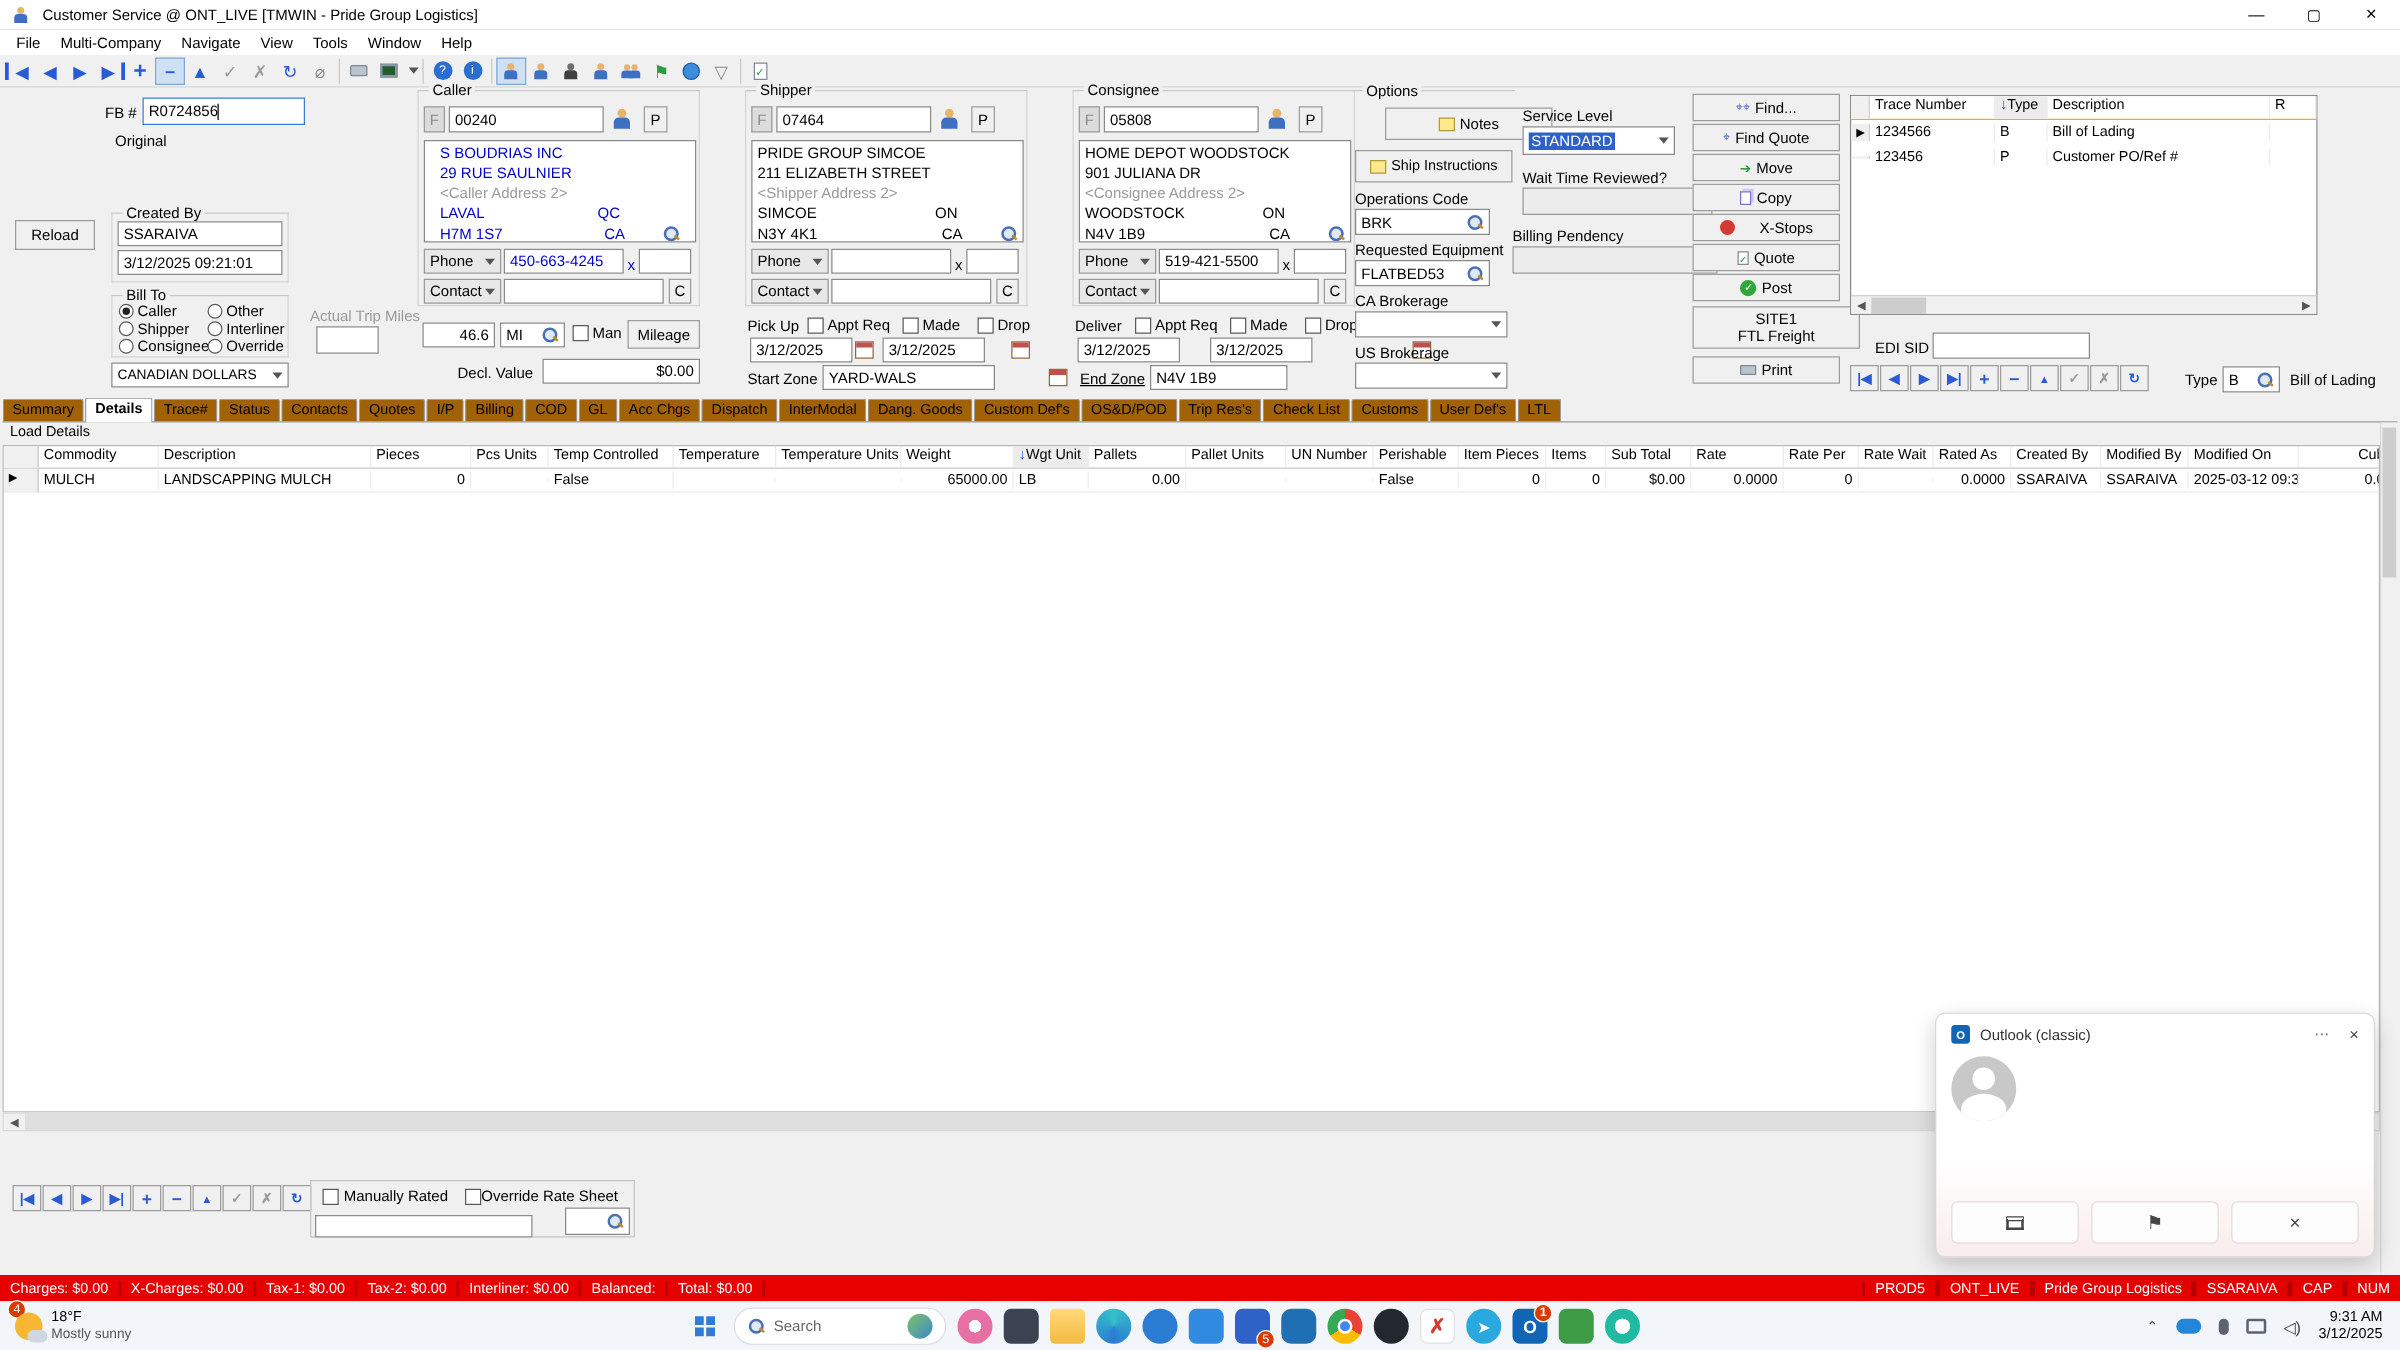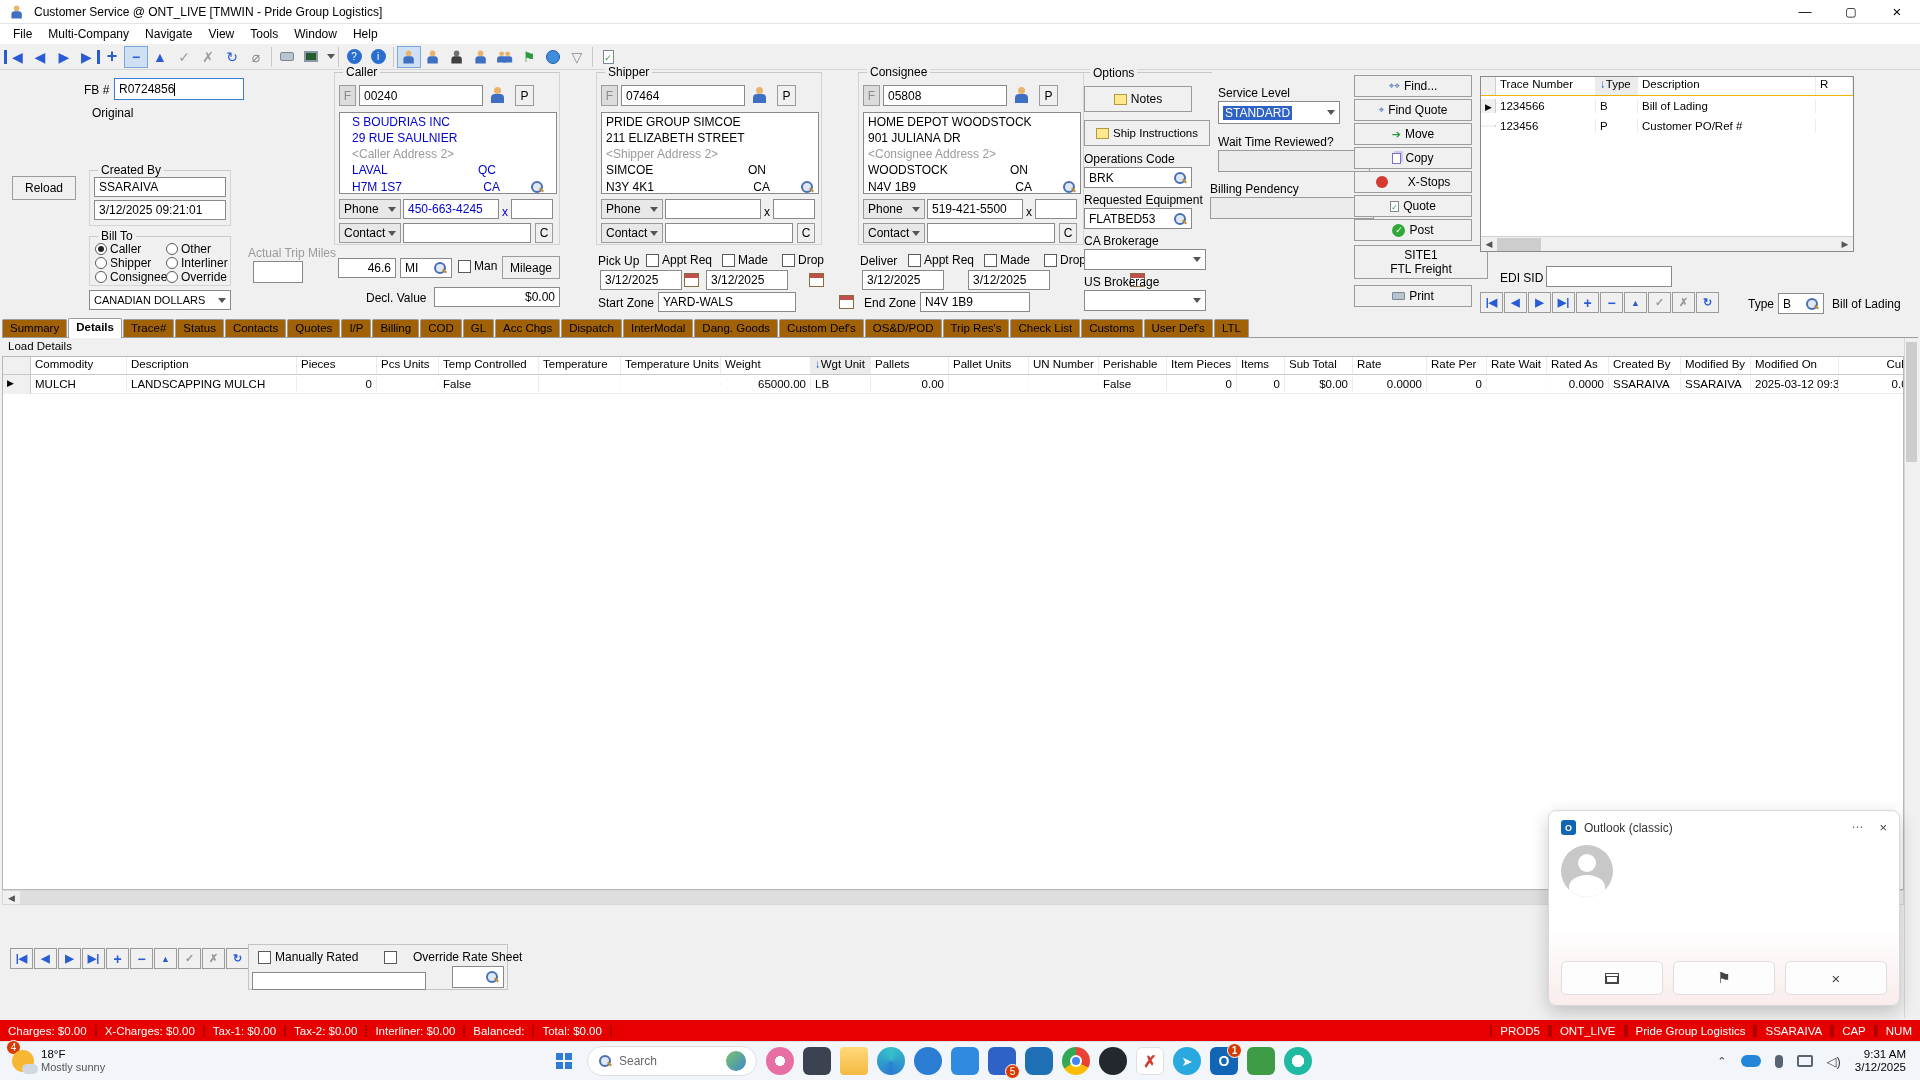--- a/index.html
+++ b/index.html
@@ -327,28 +327,28 @@
     <span class="tt">Made</span>
   </div>
 <div class="abs" style="left:1044px;top:253px;display:flex;align-items:center;gap:3px;">
     <span class="chk"></span>
     <span class="tt">Drop</span>
   </div>
 <div class="abs f" style="left:862px;top:270px;width:82px;height:20px;">3/12/2025</div>
 <span class="abs cal" style="left:946px;top:273px;"></span>
 <div class="abs f" style="left:968px;top:270px;width:82px;height:20px;">3/12/2025</div>
 <span class="abs cal" style="left:1052px;top:273px;"></span>
-<div class="abs tt" style="left:864px;top:296px;">End Zone</div>
+<div class="abs tt" style="left:864px;top:296px;text-decoration:underline;">End Zone</div>
 <div class="abs f" style="left:920px;top:292px;width:110px;height:20px;">N4V 1B9</div>
 <span class="abs cal" style="left:1034px;top:295px;"></span>
 
 
 <div class="abs gb" style="left:1082px;top:72px;width:130px;height:244px;border-bottom:none;border-left:none;border-right:none;"></div>
 <span class="abs tt" style="left:1090px;top:66px;background:#f0f0f0;padding:0 3px;">Options</span>
-<div class="abs b" style="left:1084px;top:86px;width:108px;height:26px;">
+<div class="abs b" style="left:1108px;top:86px;width:134px;height:26px;">
     <span class="note"></span>
     <span>Notes</span>
   </div>
 <div class="abs b" style="left:1084px;top:120px;width:126px;height:26px;font-size:11.5px;">
     <span class="note"></span>
     <span>Ship Instructions</span>
   </div>
 <div class="abs tt" style="left:1084px;top:152px;">Operations Code</div>
 <div class="abs f" style="left:1084px;top:167px;width:108px;height:21px;">
     <span>BRK</span>
@@ -554,21 +554,21 @@
   <span class="nvb" style="font-size:9px;">▲</span>
   <span class="nvb dim">✓</span>
   <span class="nvb dim">✗</span>
   <span class="nvb">↻</span>
 </div>
 <div class="abs gb" style="left:248px;top:944px;width:260px;height:46px;border-color:#c4c4c4;"></div>
 <div class="abs" style="left:258px;top:950px;display:flex;align-items:center;gap:4px;">
     <span class="chk"></span>
     <span class="tt">Manually Rated</span>
   </div>
-<div class="abs" style="left:384px;top:950px;display:flex;align-items:center;gap:16px;">
+<div class="abs" style="left:372px;top:950px;display:flex;align-items:center;gap:0;">
     <span class="chk"></span>
     <span class="tt">Override Rate Sheet</span>
   </div>
 <div class="abs f" style="left:252px;top:972px;width:174px;height:18px;"></div>
 <div class="abs f" style="left:452px;top:966px;width:52px;height:22px;">
     <span class="mg" style="margin-left:auto;"></span>
   </div>
 
 
 <div class="abs" style="left:0;top:1020px;width:1920px;height:21px;background:#e60000;display:flex;align-items:center;">

